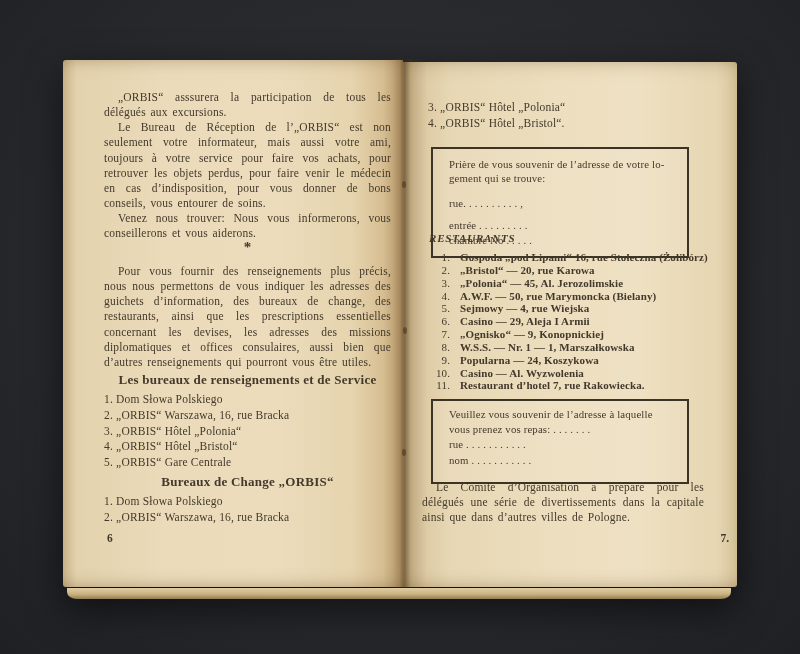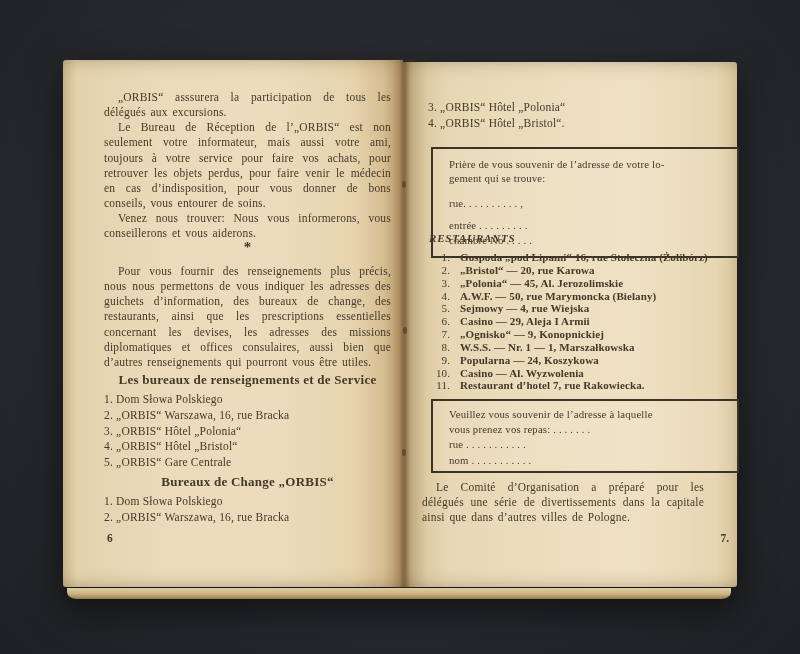--- a/index.html
+++ b/index.html
@@ -37,30 +37,30 @@
   .abs{position:absolute;}
   .lp-col{left:41px;width:287px;}
   p.body{margin:0;text-indent:14px;font-size:11.5px;line-height:15.15px;
     text-align:justify;letter-spacing:.2px;word-spacing:1.6px;}
   .star{left:41px;width:287px;top:179px;text-align:center;font-size:15px;font-weight:700;}
   .heading{left:41px;width:287px;text-align:center;font-weight:700;font-size:13px;letter-spacing:.25px;}
   .plainlist div{font-size:11.5px;line-height:15.8px;letter-spacing:.2px;}
   .pagenum{font-size:11.5px;font-weight:700;}
 
   .rp-toplist div{font-size:11.5px;line-height:15.5px;letter-spacing:.2px;}
-  .box{border:2px solid #3b3326;width:308px;box-sizing:border-box;background:rgba(255,250,235,.12);}
+  .box{border:2px solid #3b3326;width:258px;box-sizing:border-box;background:rgba(255,250,235,.12);}
   .box .bl{font-size:10.8px;line-height:14.4px;letter-spacing:.15px;white-space:nowrap;}
   .box1{padding:8px 8px 9px 16px;}
   .box1 .rue{margin-top:10px;}
   .box1 .row{display:flex;justify-content:space-between;margin-top:8px;padding-right:14px;flex-direction:column;}
   .resth{font-weight:700;font-style:italic;font-size:11px;letter-spacing:.8px;}
   .restlist .row{display:flex;font-size:11px;line-height:12.85px;letter-spacing:.1px;white-space:nowrap;}
   .restlist .num{width:22px;text-align:right;flex:0 0 22px;}
   .restlist .txt{margin-left:10px;font-weight:bold;}
-  .box2{padding:6px 8px 3px 16px;}
+  .box2{padding:6px 8px 14px 16px;}
   .box2 .bl{line-height:15.2px;}
   .dots{white-space:pre;}
   .closing{font-size:11.5px;line-height:15.2px;text-align:justify;text-indent:14px;
     letter-spacing:.2px;word-spacing:1.6px;margin:0;}
 </style>
 </head>
 <body>
 
 <div class="stage">
   <div class="book">

